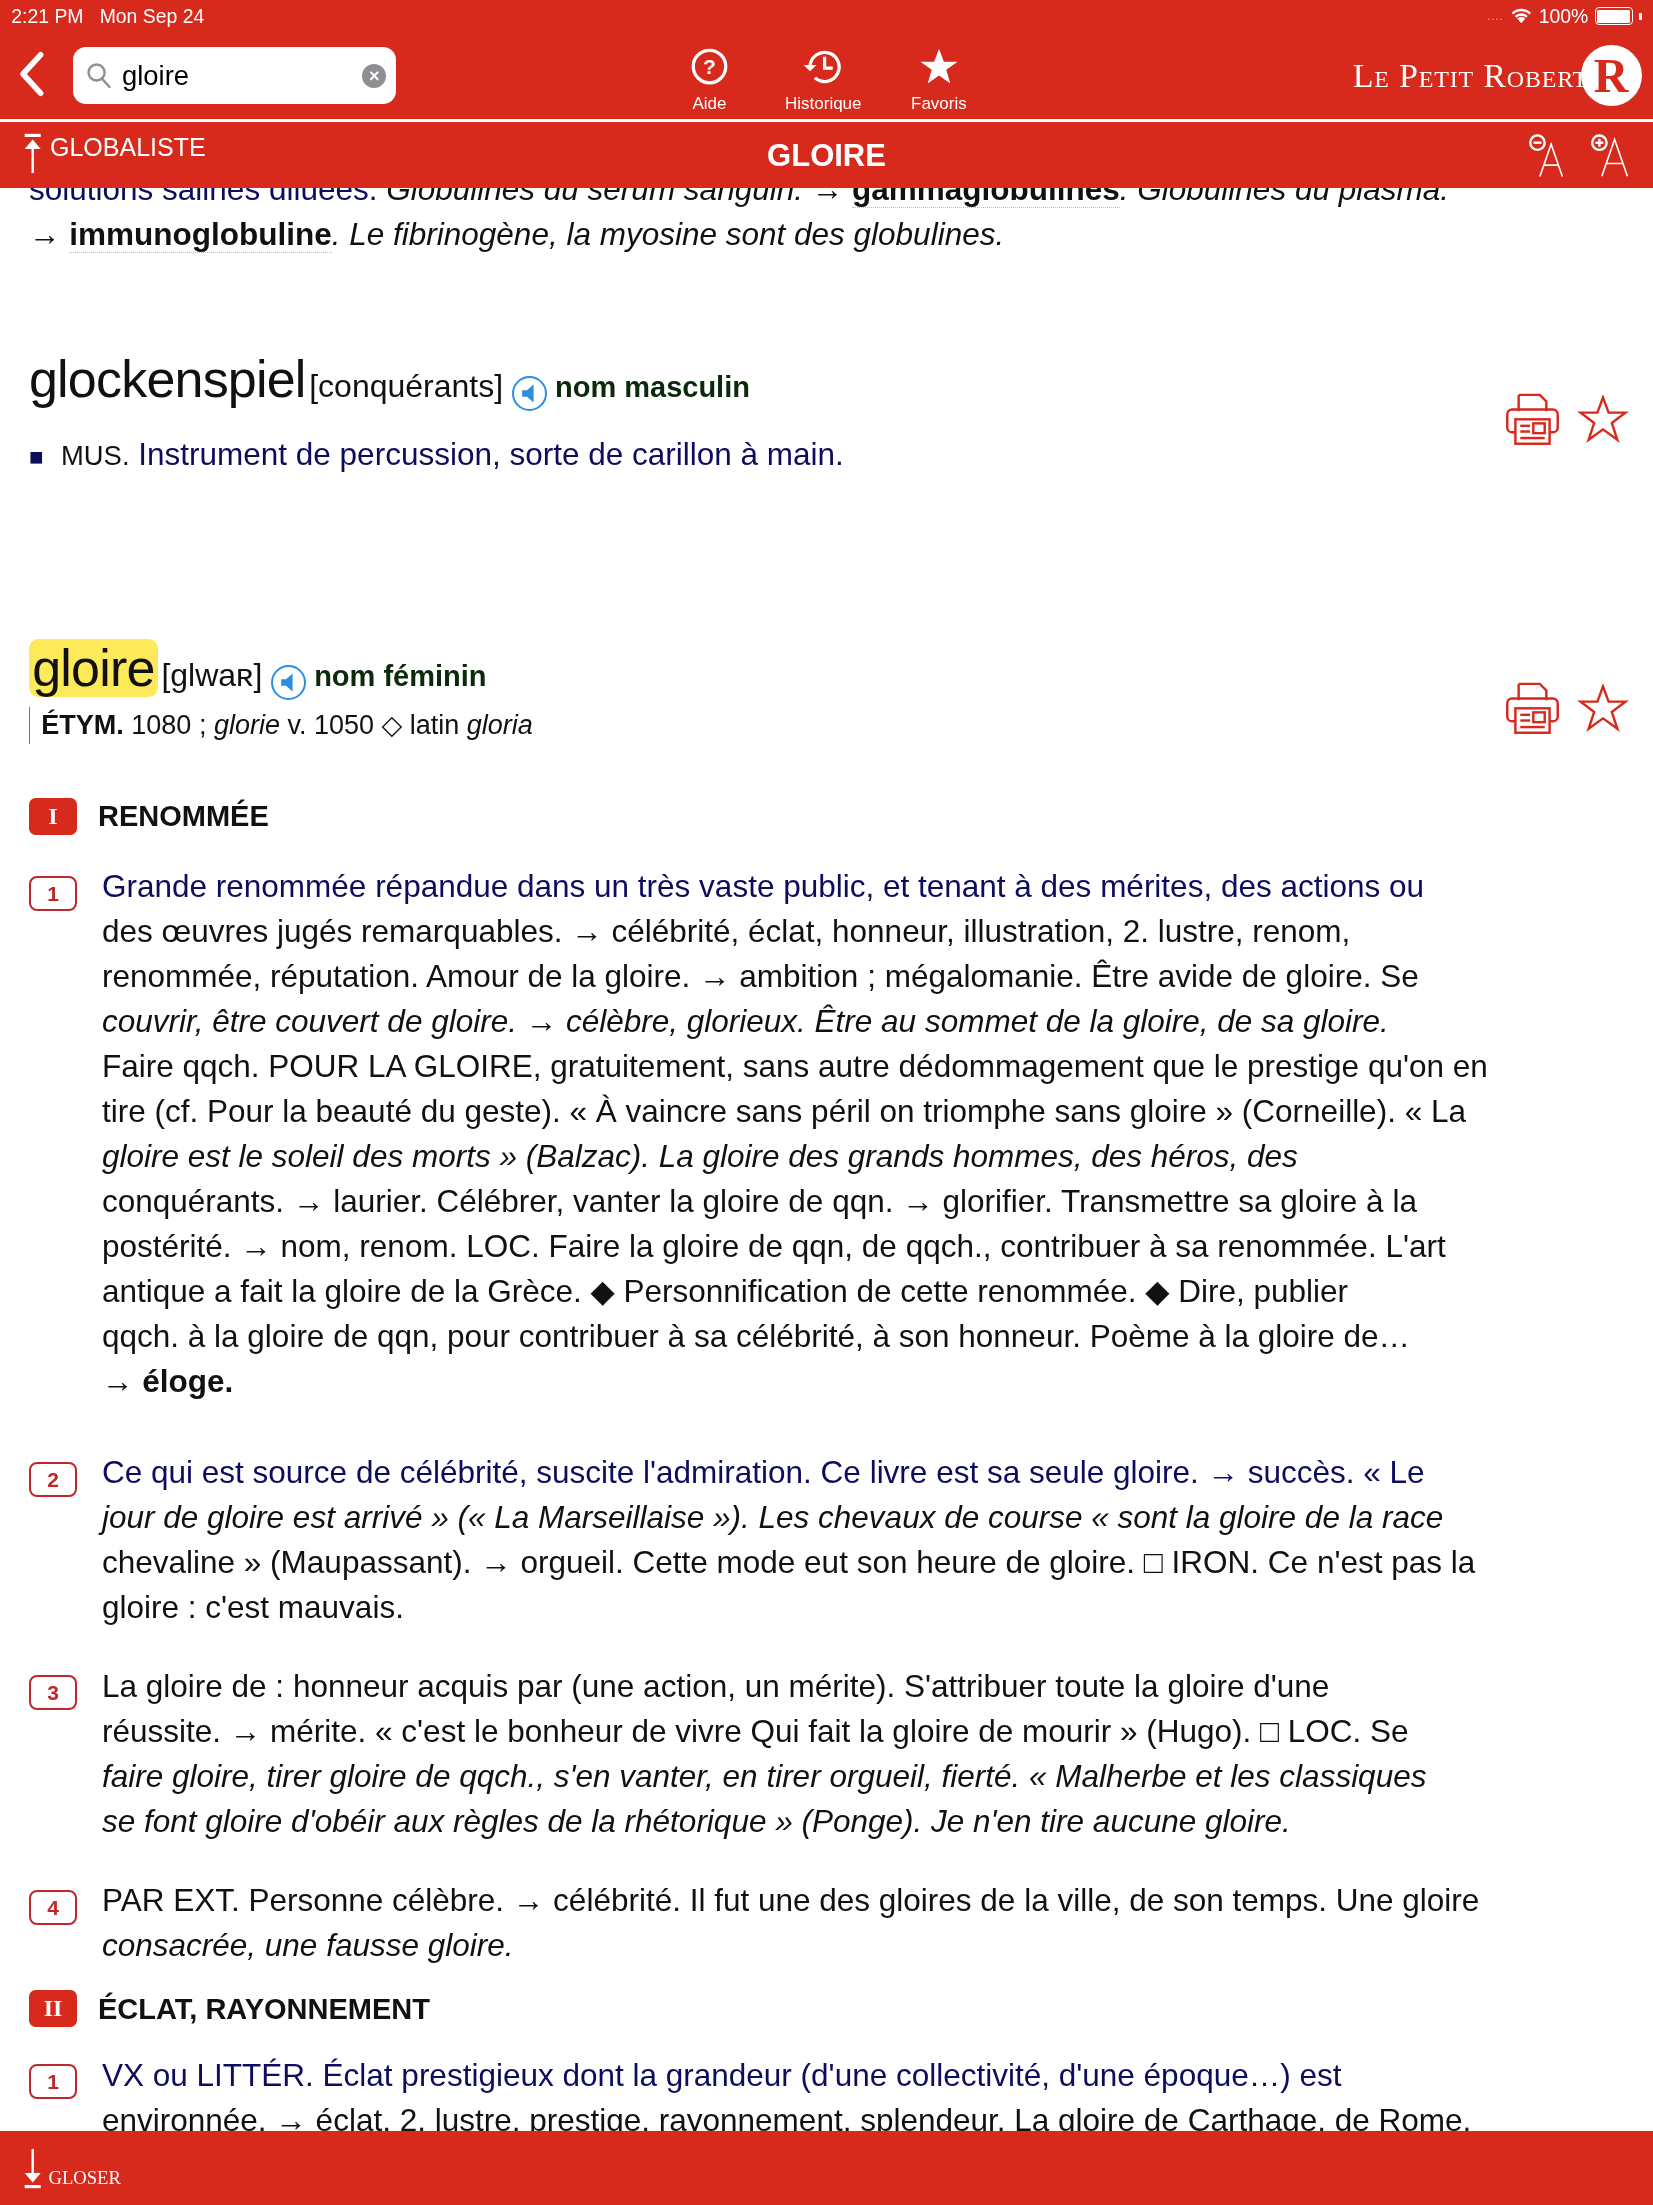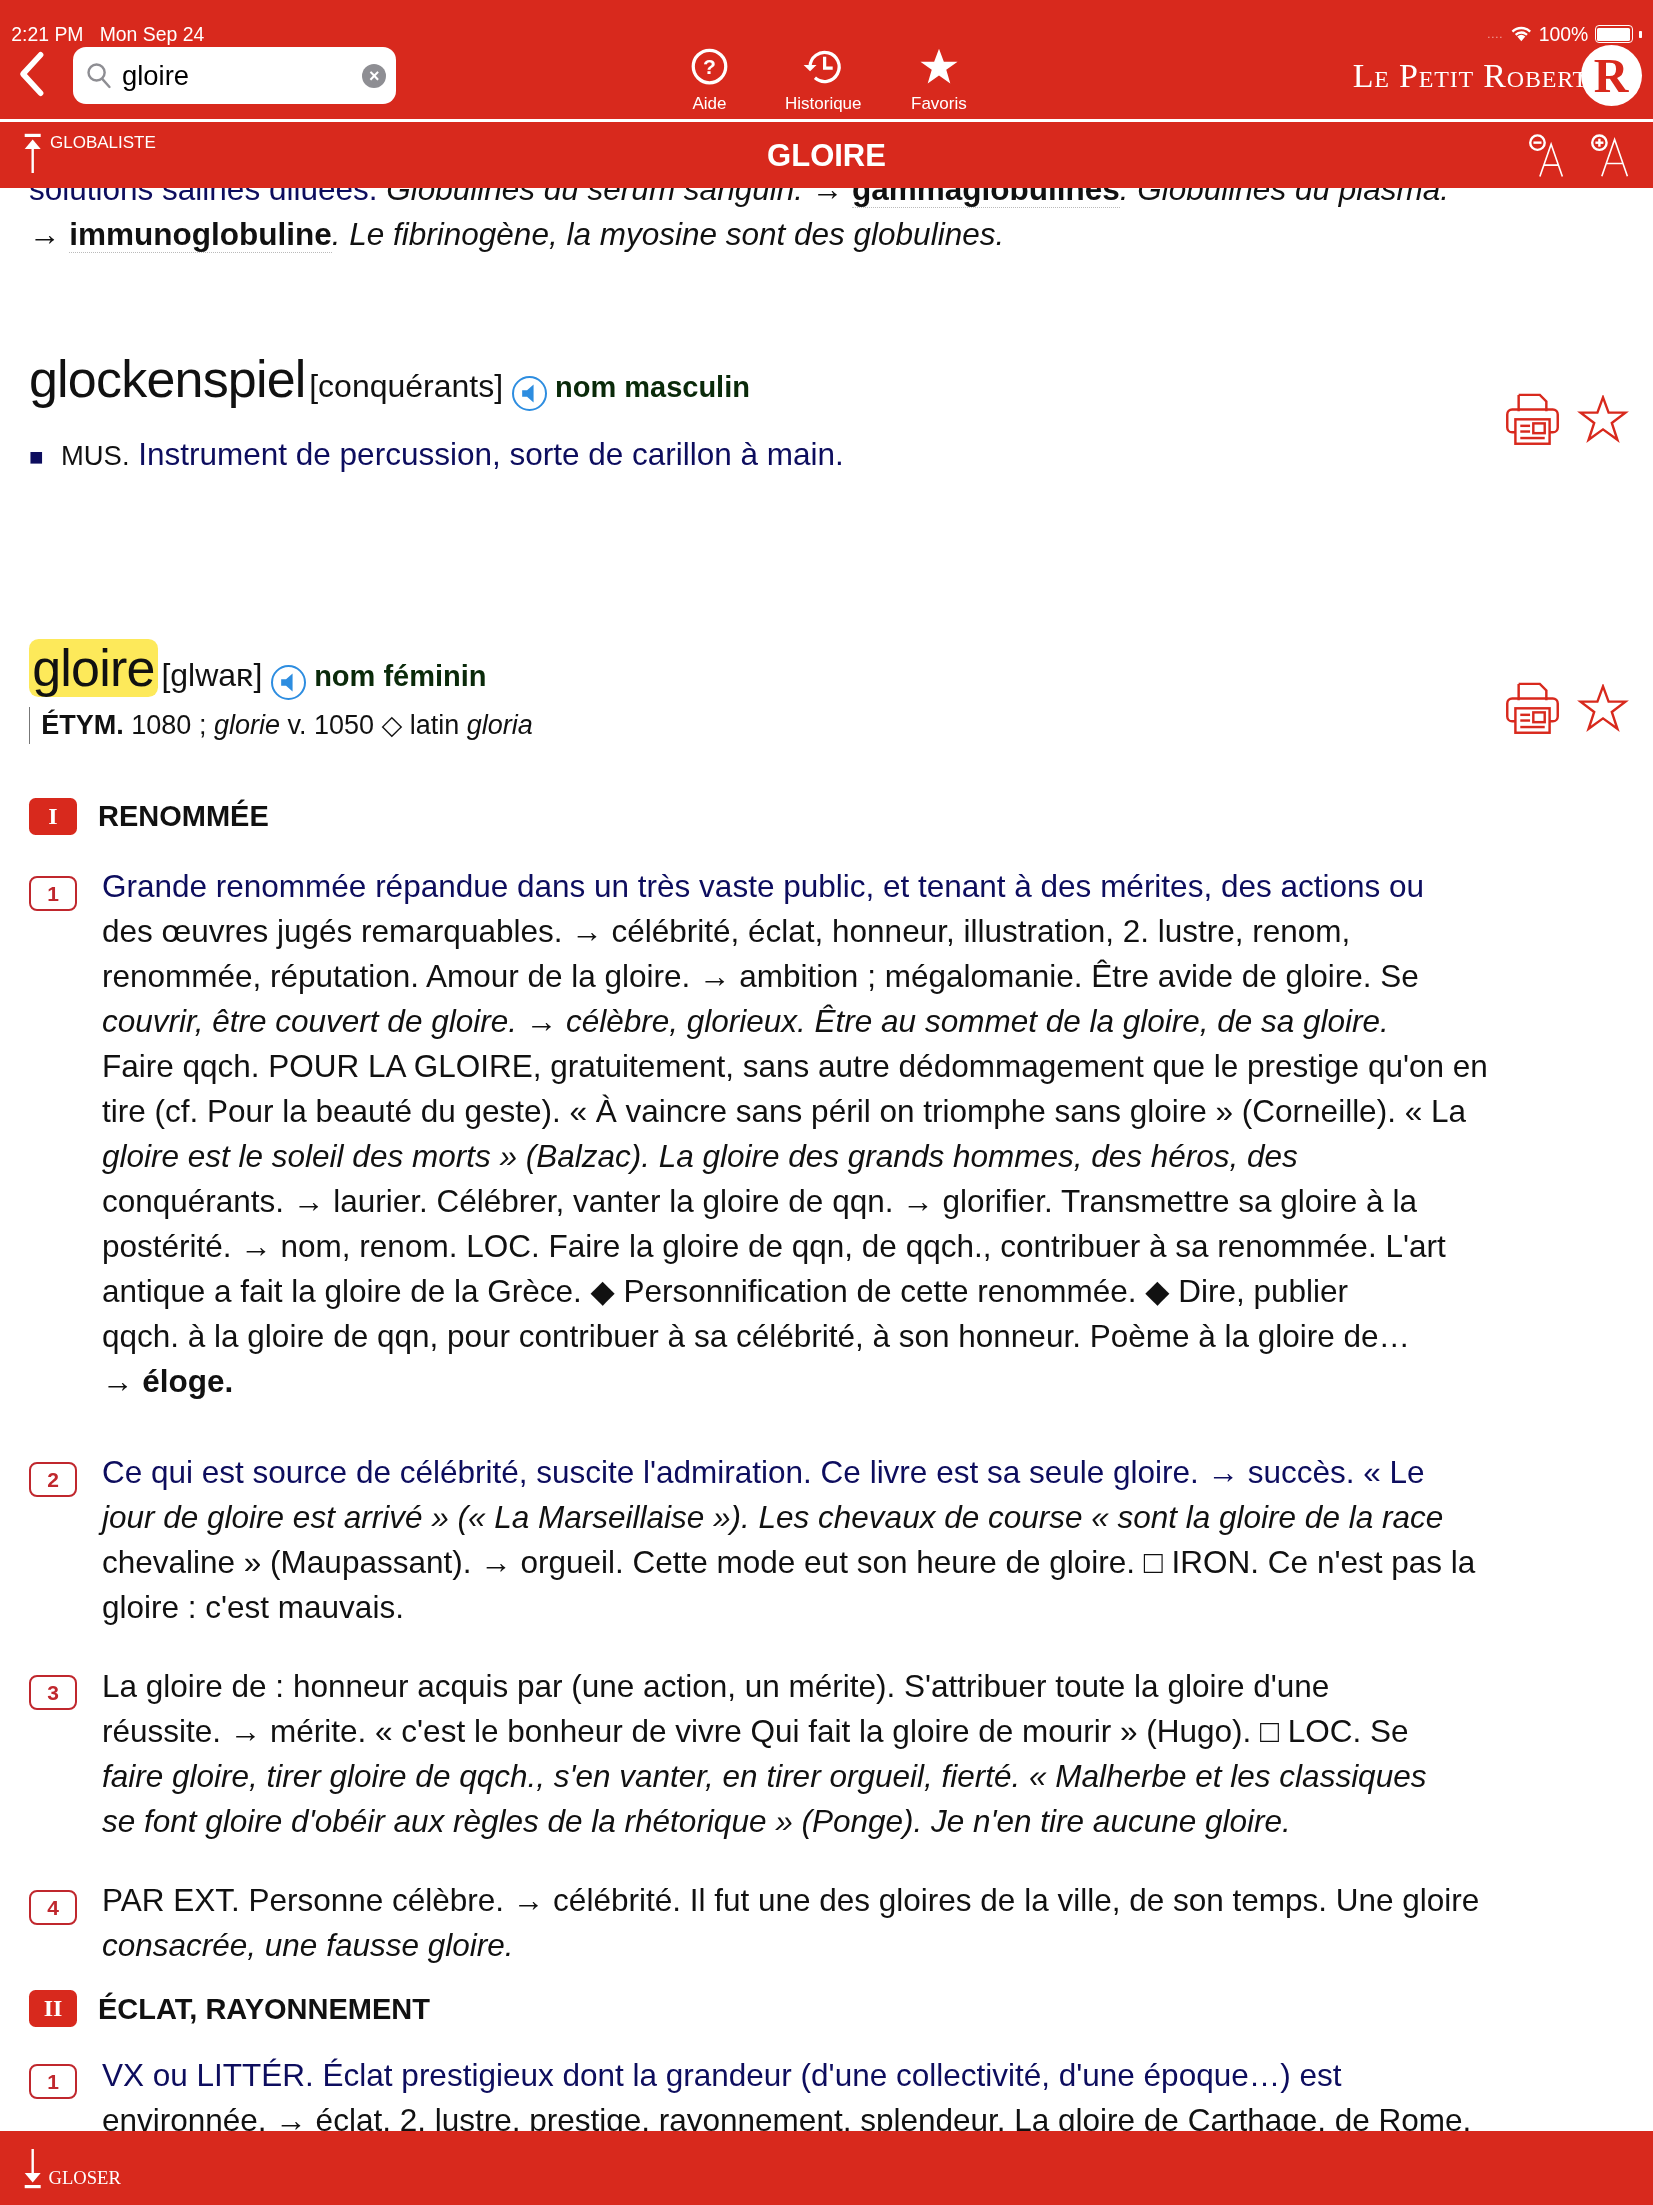--- a/index.html
+++ b/index.html
@@ -1,36 +1,36 @@
 <!DOCTYPE html>
 <html style="font-size:13px"><head>
 <meta charset="utf-8">
 <style>
   html, body { margin:0; padding:0; }
   body { width:1653px; height:2205px; position:relative; overflow:hidden; background:#fff; font-family:"Liberation Sans", sans-serif; color:#111; }
   .topbar { position:absolute; left:0; top:0; width:1653px; height:119px; background:#d8291d; }
-  .status { position:absolute; top:4.8px; left:11.3px; right:11.3px; height:27.4px; color:#fff; font-size:19.4px;margin-top:18px; }
+  .status { position:absolute; top:4.8px; left:11.3px; right:11.3px; height:27.4px; color:#fff; font-size:19.4px; }
   .status .left { position:absolute; left:0; top:0; }
   .status .right { position:absolute; right:0; top:0; display:flex; align-items:center; gap:6.5px; }
   .battery { width:36px; height:16px; border:1.6px solid #fff; border-radius:4px; position:relative; }
   .battery::after { content:""; position:absolute; inset:1.6px; background:#fff; border-radius:1.6px; }
   .battery-tip { width:2.4px; height:6.5px; background:#fff; border-radius:0.8px; }
   .dots { letter-spacing:0.8px; opacity:.6; font-size:11.3px; }
   .back { position:absolute; left:14.5px; top:50px; width:40px; height:48px; }
   .search { position:absolute; left:73px; top:47px; width:323px; height:57px; background:#fff; border-radius:13px; }
   .search .mag { position:absolute; left:13px; top:14.5px; }
   .search input { position:absolute; left:47px; top:8px; width:226px; height:40px; border:none; outline:none; font-size:27.4px; font-family:"Liberation Sans", sans-serif; color:#000; background:transparent; }
   .search .clear { position:absolute; right:9.7px; top:17px; width:24px; height:24px; border-radius:50%; background:#8e8e93; color:#fff; font-size:18px; line-height:24px; text-align:center; font-weight:bold; }
   .navbtn { position:absolute; top:47px; color:#fff; text-align:center; font-size:17px; }
   .navbtn .lbl { display:block; margin-top:3.2px; }
   .logo { position:absolute; right:65px; top:57px; color:#fff; font-family:"Liberation Serif", serif; font-size:34px; font-variant:small-caps; letter-spacing:0.8px; }
   .logo-r { position:absolute; right:11.3px; top:45px; width:61px; height:61px; border-radius:50%; background:#fff; color:#d8291d; font-family:"Liberation Serif", serif; font-size:48px; line-height:61px; text-align:center; font-weight:bold; }
   .divider { position:absolute; left:0; top:119px; width:1653px; height:2.4px; background:#fff; }
   .subbar { position:absolute; left:0; top:122px; width:1653px; height:66px; background:#d8291d; color:#fff; }
-  .prev { position:absolute; left:22.6px; top:11.3px; display:flex; gap:8px; font-size:17px; }
+  .prev { position:absolute; left:22.6px; top:11.3px; display:flex; gap:8px; font-size:25px; }
   .title { position:absolute; left:0; right:0; top:16px; text-align:center; font-size:31px; font-weight:bold; }
   .zoomctl { position:absolute; top:11.3px; font-size:34px; font-family:"Liberation Sans", sans-serif; font-weight:100; }
   .content { position:absolute; left:0; top:188px; width:1653px; height:1943px; overflow:hidden; }
   .bottombar { position:absolute; left:0; top:2131px; width:1653px; height:86px; background:#d8291d; color:#fff;font-family:Liberation Serif, serif; }
   .gloser { position:absolute; left:22.6px; top:18px; display:flex; align-items:flex-end; gap:6.5px; font-size:18.6px; }
   p.l { margin:0; font-size:31.5px; line-height:45px; }
   .it { font-style:italic; }
   .bd { font-weight:bold; }
   .def { color:#0d0d5e; }
   .ref { font-weight:bold; border-bottom:1.6px dotted #bbb; }

